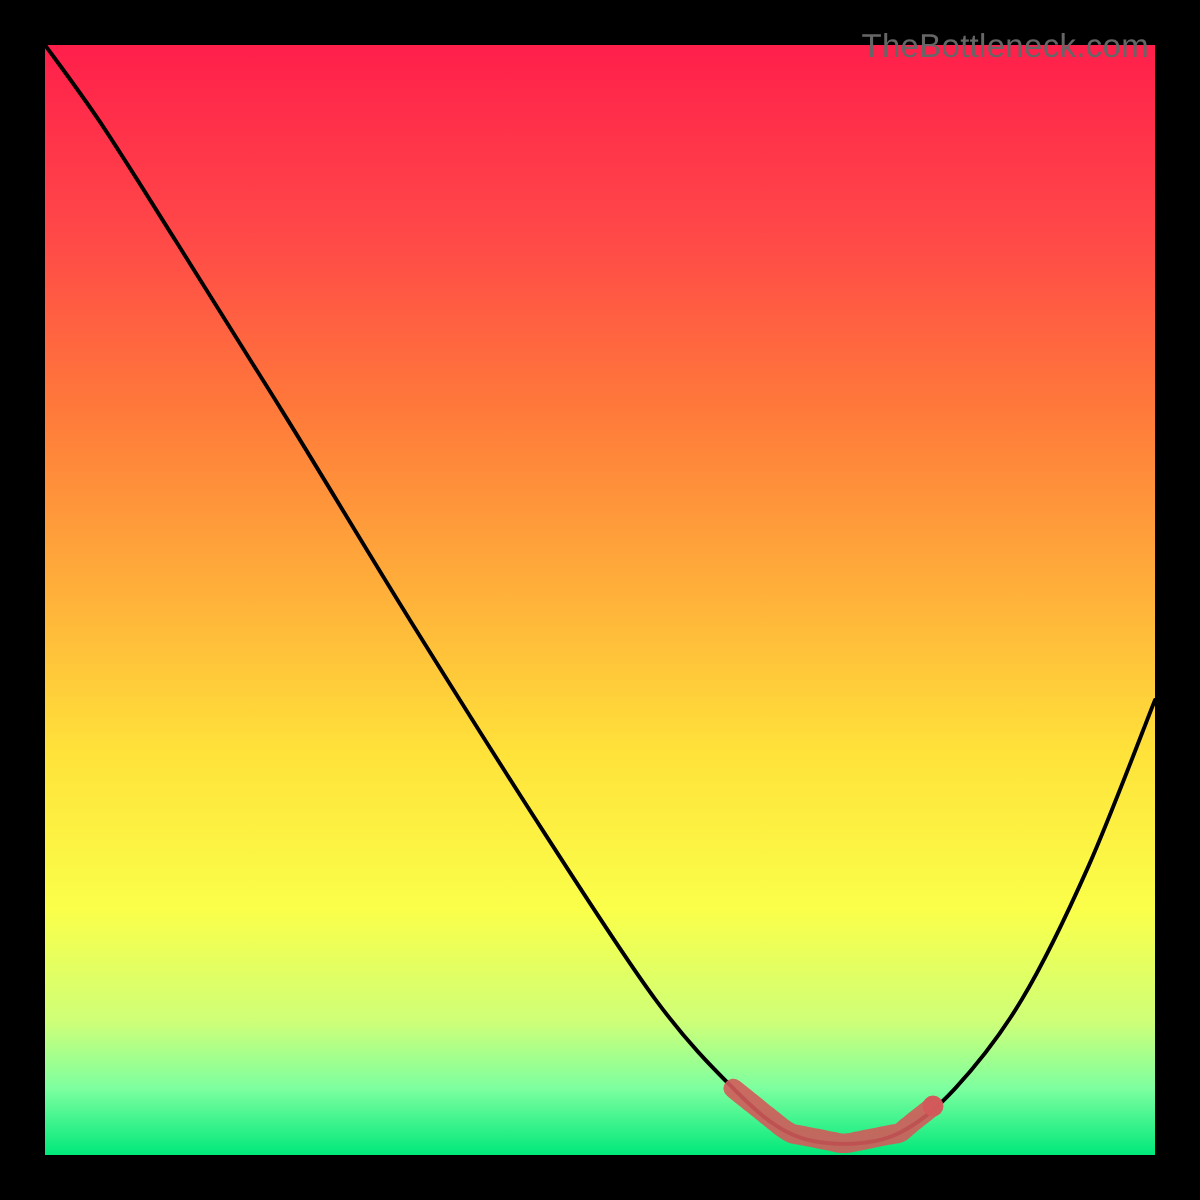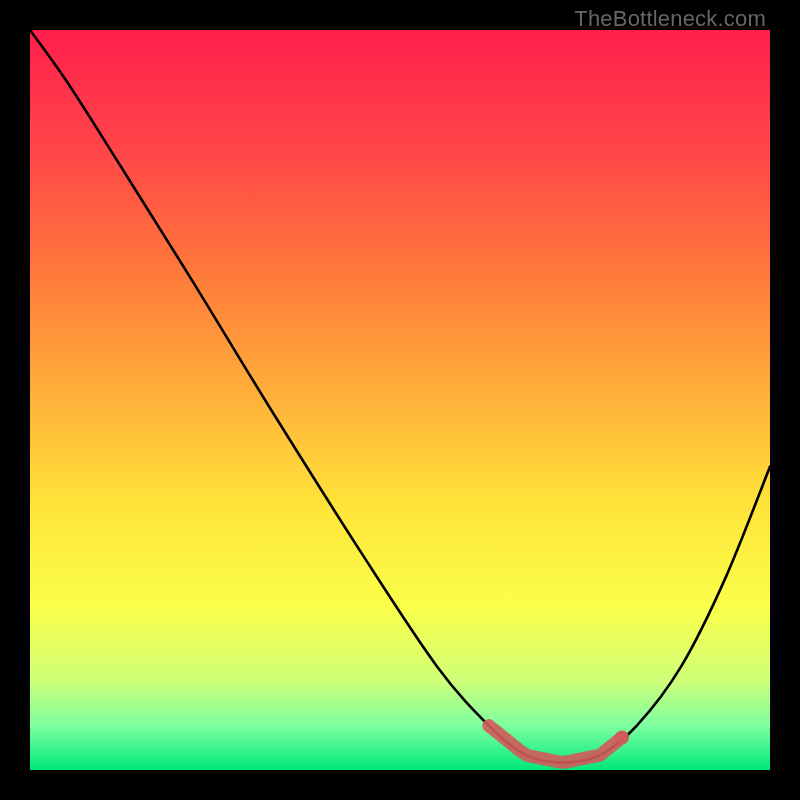--- a/index.html
+++ b/index.html
@@ -27,21 +27,21 @@
   }
   .gradient {
     position: absolute;
     left: 0;
     top: 0;
     width: 100%;
     height: 100%;
   }
   .watermark {
     position: absolute;
-    top: 6px;
+    top: 18px;
     right: 34px;
     color: #666;
     font-size: 22px;
     font-weight: 500;
     letter-spacing: 0.2px;
   }
   svg.curve {
     position: absolute;
     left: 0;
     top: 0;

